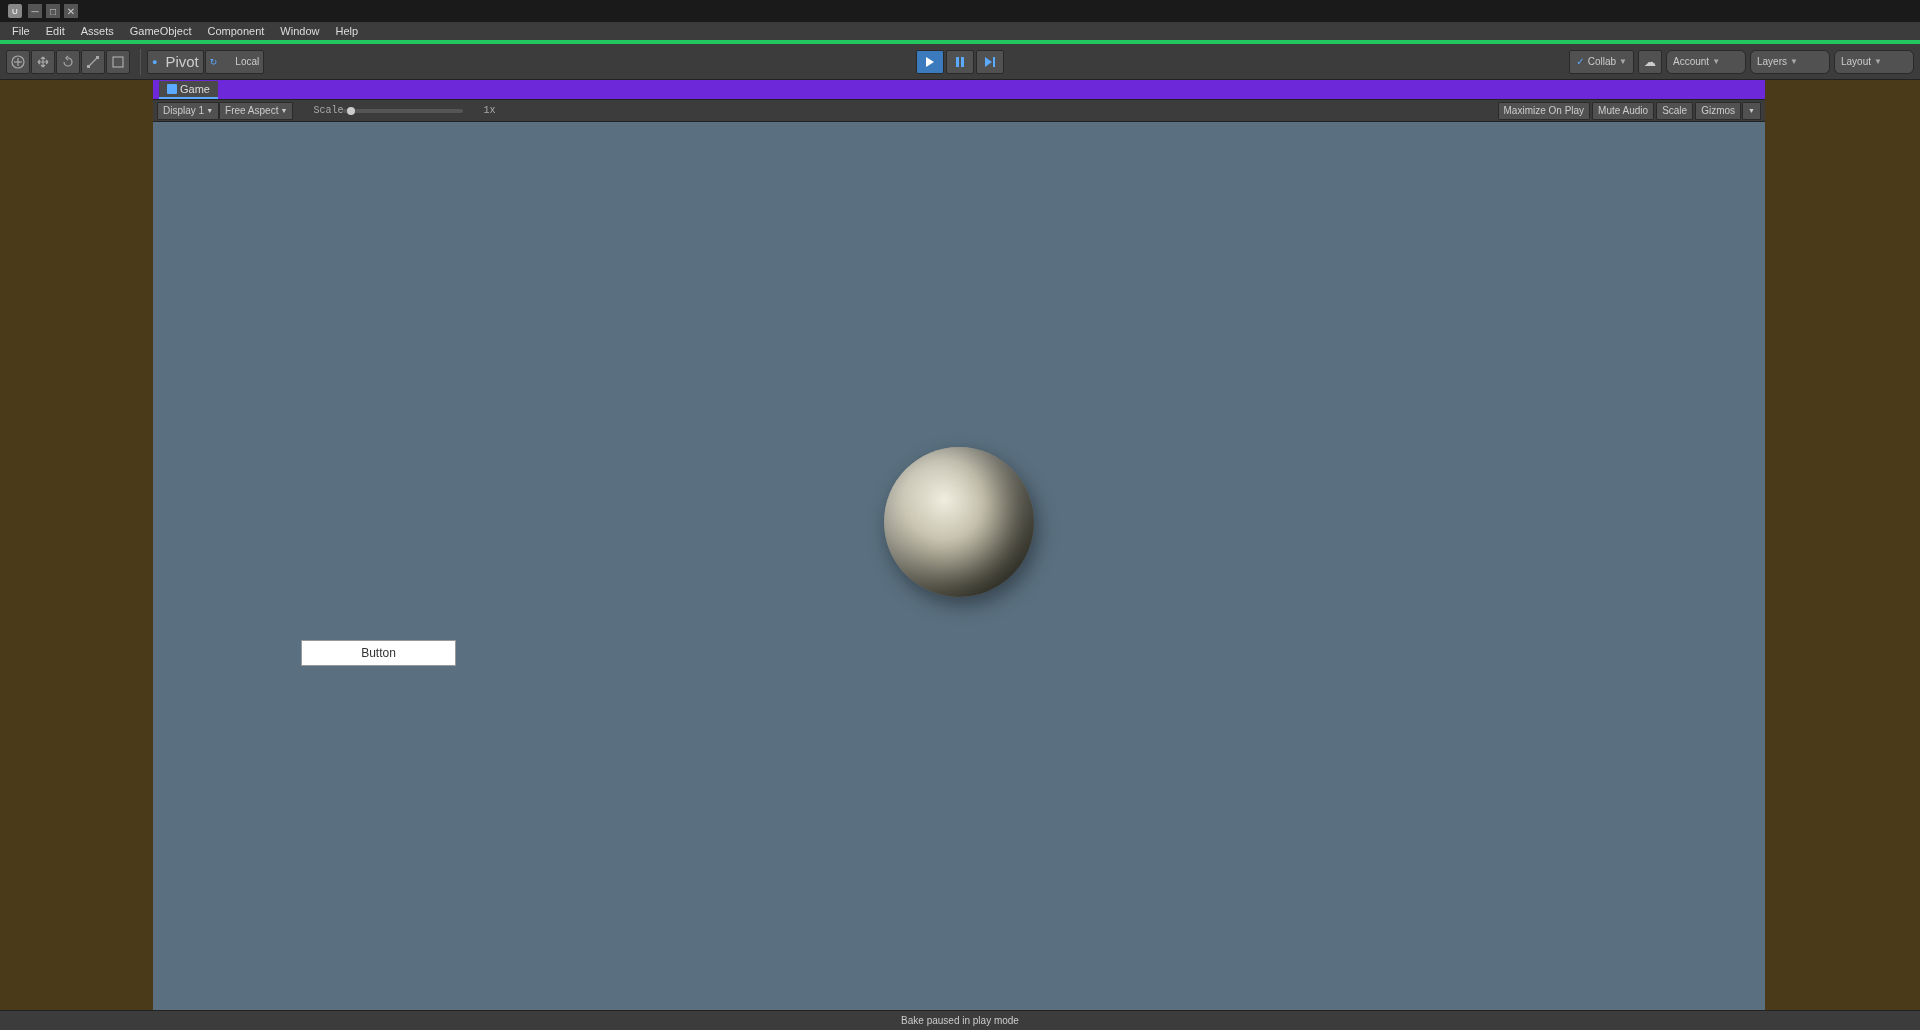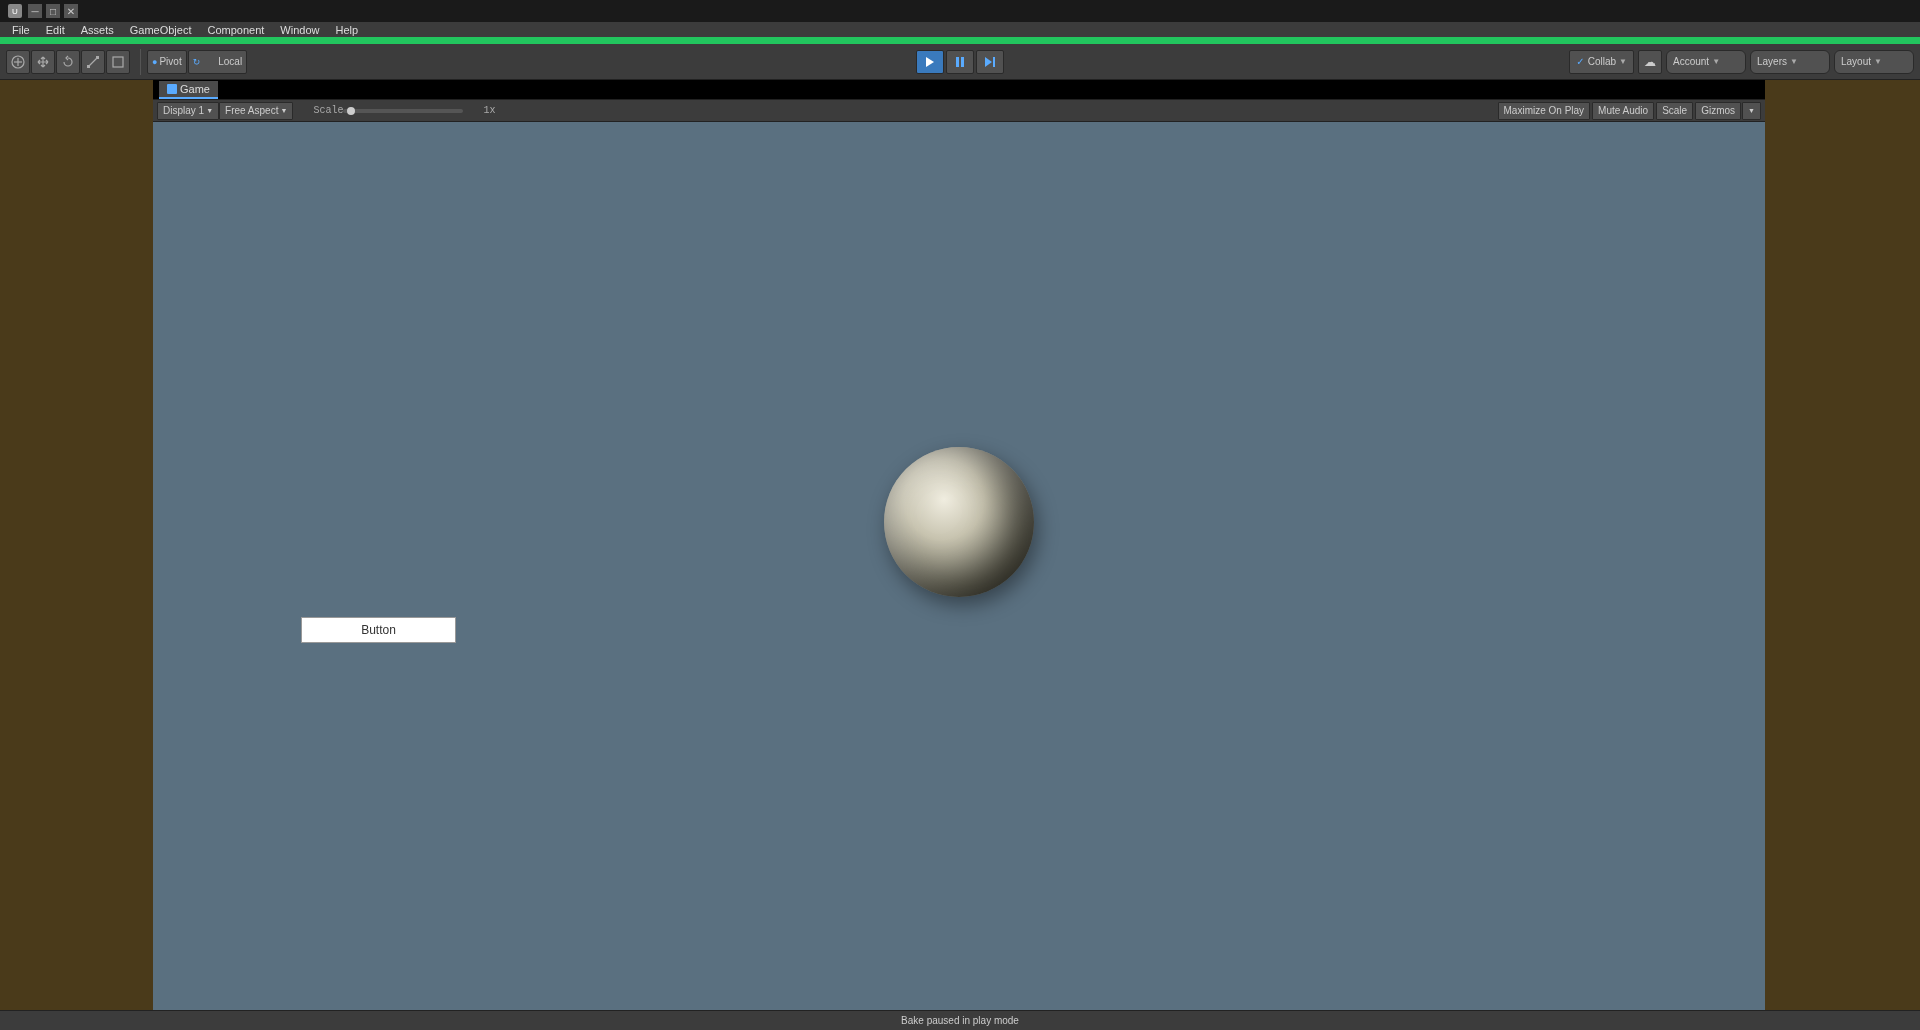--- a/index.html
+++ b/index.html
@@ -56,21 +56,21 @@
       justify-content: center;
     }
 
     
     #menu-bar {
       height: 22px;
       background: #3c3c3c;
       display: flex;
       align-items: center;
       padding: 0 4px;
-      border-bottom: 7px solid #22c55e;
+      border-bottom: 4px solid #22c55e;
     }
     .menu-item {
       padding: 2px 8px;
       color: #ddd;
       cursor: pointer;
       font-size: 11px;
     }
 
     
     #toolbar {
@@ -201,21 +201,21 @@
     
     #center-area {
       flex: 1;
       display: flex;
       flex-direction: column;
     }
 
     
     #game-view-header {
       height: 20px;
-      background: #000000;
+      background: #6d28d9;
       display: flex;
       align-items: center;
       padding: 0 6px;
       border-bottom: 1px solid #222;
     }
     .game-tab {
       display: flex;
       align-items: center;
       gap: 3px;
       padding: 2px 8px;
@@ -315,21 +315,21 @@
       height: 150px;
       border-radius: 50%;
       background: radial-gradient(circle at 40% 35%, #f0ede0, #c8c4b0 30%, #8a8878 55%, #5a5848 75%, #3a3828 90%);
       box-shadow: inset -20px -10px 40px rgba(0,0,0,0.5), inset 10px 15px 30px rgba(255,255,255,0.3), 4px 8px 20px rgba(0,0,0,0.4);
     }
 
     
     #game-ui-button {
       position: absolute;
       left: 148px;
-      top: 495px;
+      top: 518px;
       width: 155px;
       height: 26px;
       background: white;
       border: 1px solid #999;
       display: flex;
       align-items: center;
       justify-content: center;
       color: #333;
       font-size: 12px;
       cursor: pointer;
@@ -411,21 +411,21 @@
     <button class="tb-btn">
       <svg width="14" height="14" viewBox="0 0 14 14" fill="none">
           <rect x="2" y="2" width="10" height="10" stroke="#aaa" stroke-width="1.2"></rect>
         </svg>
     </button>
   </div>
   <div class="toolbar-group-divider"></div>
   <div class="toolbar-group">
     <button class="tb-btn">
       <span style="font-size:9px;color:#5aabff;">●</span>
-      <span style="color:#ccc;font-size:10px;margin-left:2px;">Pivot</span>
+      <span style="color:#ccc;font-size:15px;margin-left:8px;">Pivot</span>
     </button>
     <button class="tb-btn">
       <span style="font-size:9px;color:#5aabff;">↻</span>
       <span style="color:#ccc;font-size:10px;margin-left:18px;">Local</span>
     </button>
   </div>
 
   <div id="play-controls">
     <button class="play-btn active-play">
       <svg width="12" height="12" viewBox="0 0 12 12" fill="white">

